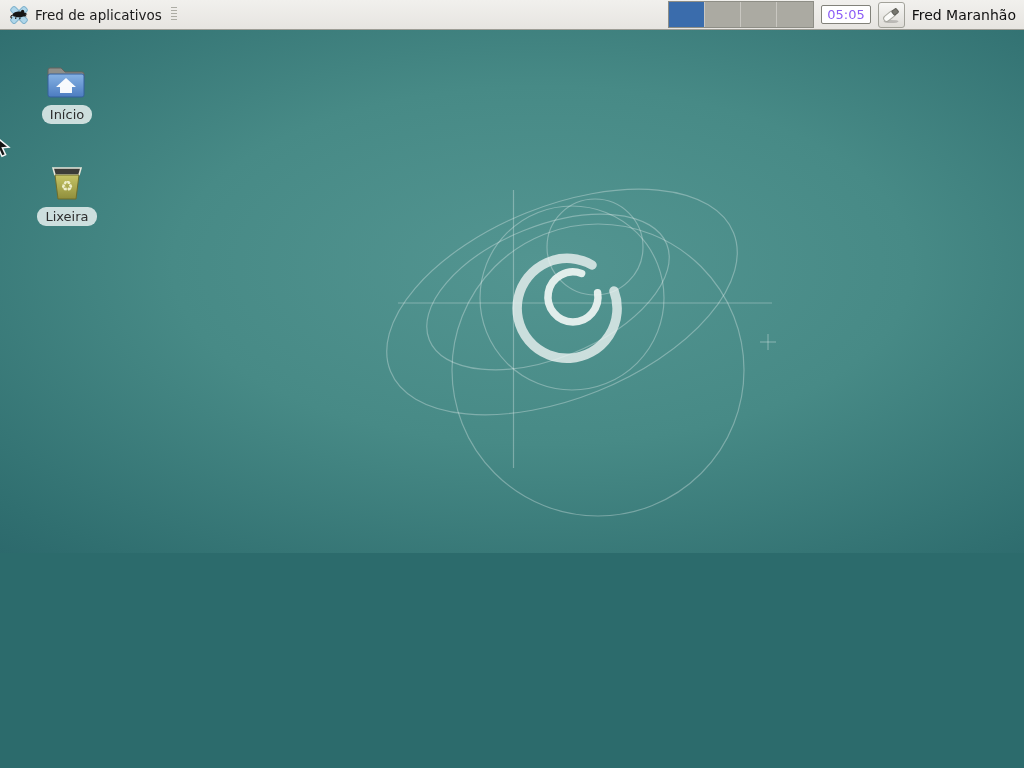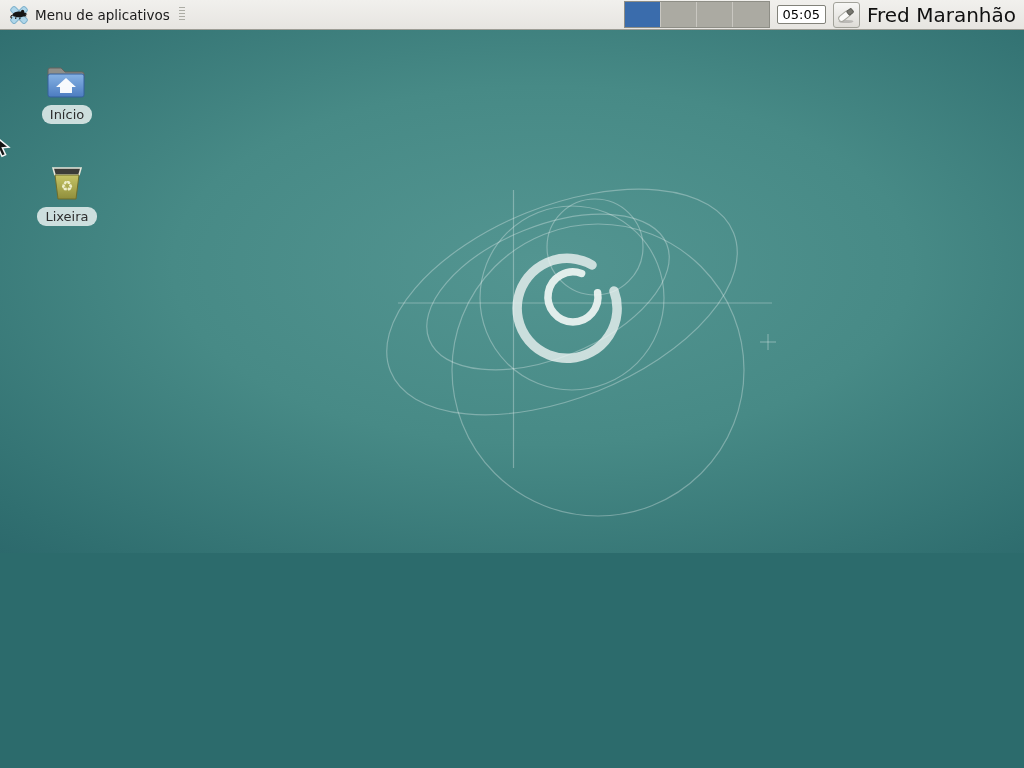--- a/index.html
+++ b/index.html
@@ -23,28 +23,28 @@
     width:6px; height:15px; margin-left:9px;
     background:repeating-linear-gradient(to bottom,#acaca4 0,#acaca4 1px,transparent 1px,transparent 3px);
   }
   .panel-right { display:flex; align-items:center; height:100%; padding-right:8px; gap:7px; }
   .pager { display:flex; height:27px; border:1px solid #8e8e86; background:#d8d6d0; }
   .ws { width:36px; height:100%; background:#abaaa2; border-right:1px solid #c9c7c1; }
   .ws:last-child { border-right:none; }
   .ws.active { background:#3a6cac; }
   .clock {
     background:#ffffff; border:1px solid #82827a; border-radius:2px;
-    padding:1px 5px; font-size:13px; color:#000000;
+    padding:1px 5px; font-size:13px; color:#8b5cf6;
   }
   .plugin-btn {
     width:27px; height:26px; border:1px solid #a2a29a; border-radius:3px;
     background:linear-gradient(#f7f7f5,#dedcd7);
     display:flex; align-items:center; justify-content:center;
   }
-  .user { font-size:20px; color:#101010; white-space:nowrap; }
+  .user { font-size:14px; color:#101010; white-space:nowrap; }
 
   
   #desktop {
     position:absolute; top:30px; left:0; width:1024px; height:523px;
     background: radial-gradient(ellipse 95% 90% at 53% 45%,
       #539591 0%, #478a86 38%, #306f70 75%, #245c64 100%);
     overflow:hidden;
   }
   #wallpaper-art { position:absolute; left:0; top:0; }
 
@@ -81,21 +81,21 @@
           <rect x="1" y="8" width="20" height="6" rx="2" fill="#aed6ea" stroke="#7fb2cc"></rect>
         </g>
       <g transform="rotate(-45 11 11)">
           <rect x="1" y="8" width="20" height="6" rx="2" fill="#aed6ea" stroke="#7fb2cc"></rect>
         </g>
       <path d="M4.5 10.5 C5.5 8.2 9 7.2 12.5 7.6 C15.5 7.9 18 9 19.3 10.2 L17.5 10.8 L18.6 12.2 L15.5 12.6 C13 13.4 8.5 13.4 6.3 12.4 C5 11.9 4.4 11.2 4.5 10.5 Z" fill="#151515"></path>
       <circle cx="14.6" cy="7.4" r="1.6" fill="#151515"></circle>
       <path d="M4.8 11.2 C2.6 11.6 2.2 13.4 3.8 14.2" fill="none" stroke="#151515" stroke-width="1.1"></path>
       <path d="M8 13.2 L7.6 15 M12 13.4 L11.8 15.2" stroke="#151515" stroke-width="1.1"></path>
     </svg>
-    <span class="label">Menu de aplicativos</span>
+    <span class="label">Fred de aplicativos</span>
     <span class="grip"></span>
   </div>
 
   <div class="panel-right">
     <div class="pager">
       <div class="ws active"></div>
       <div class="ws"></div>
       <div class="ws"></div>
       <div class="ws"></div>
     </div>

